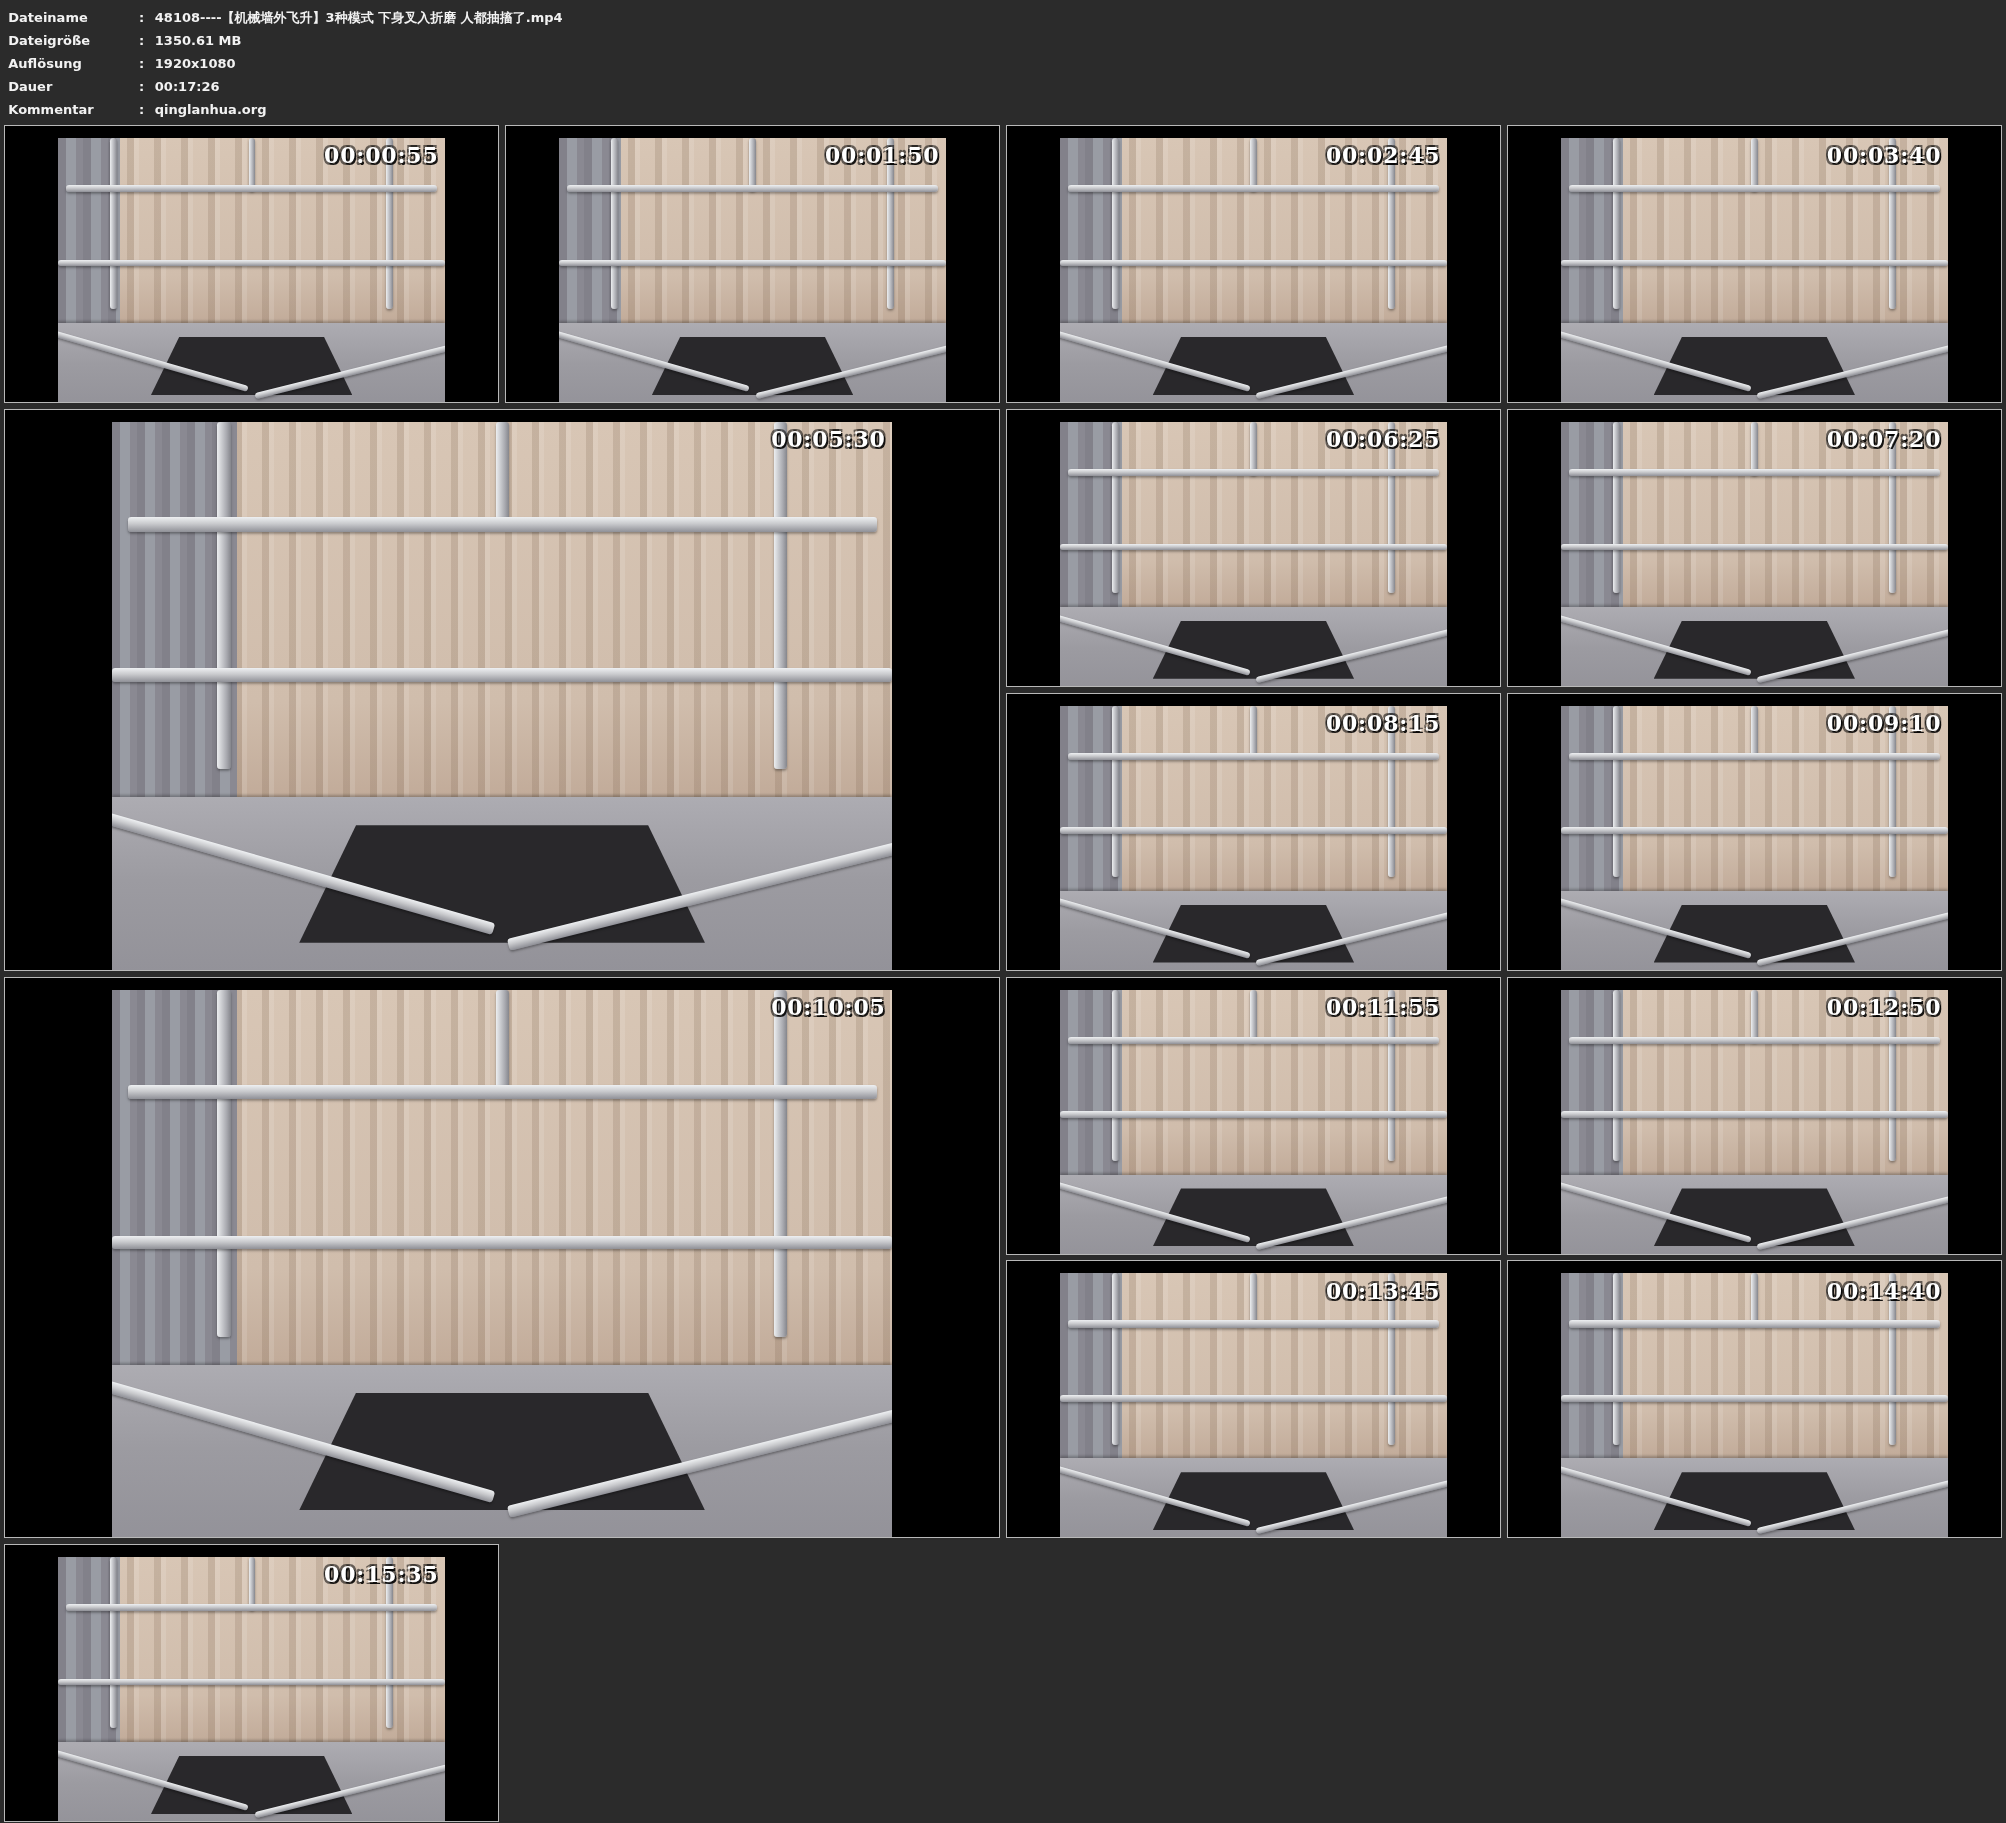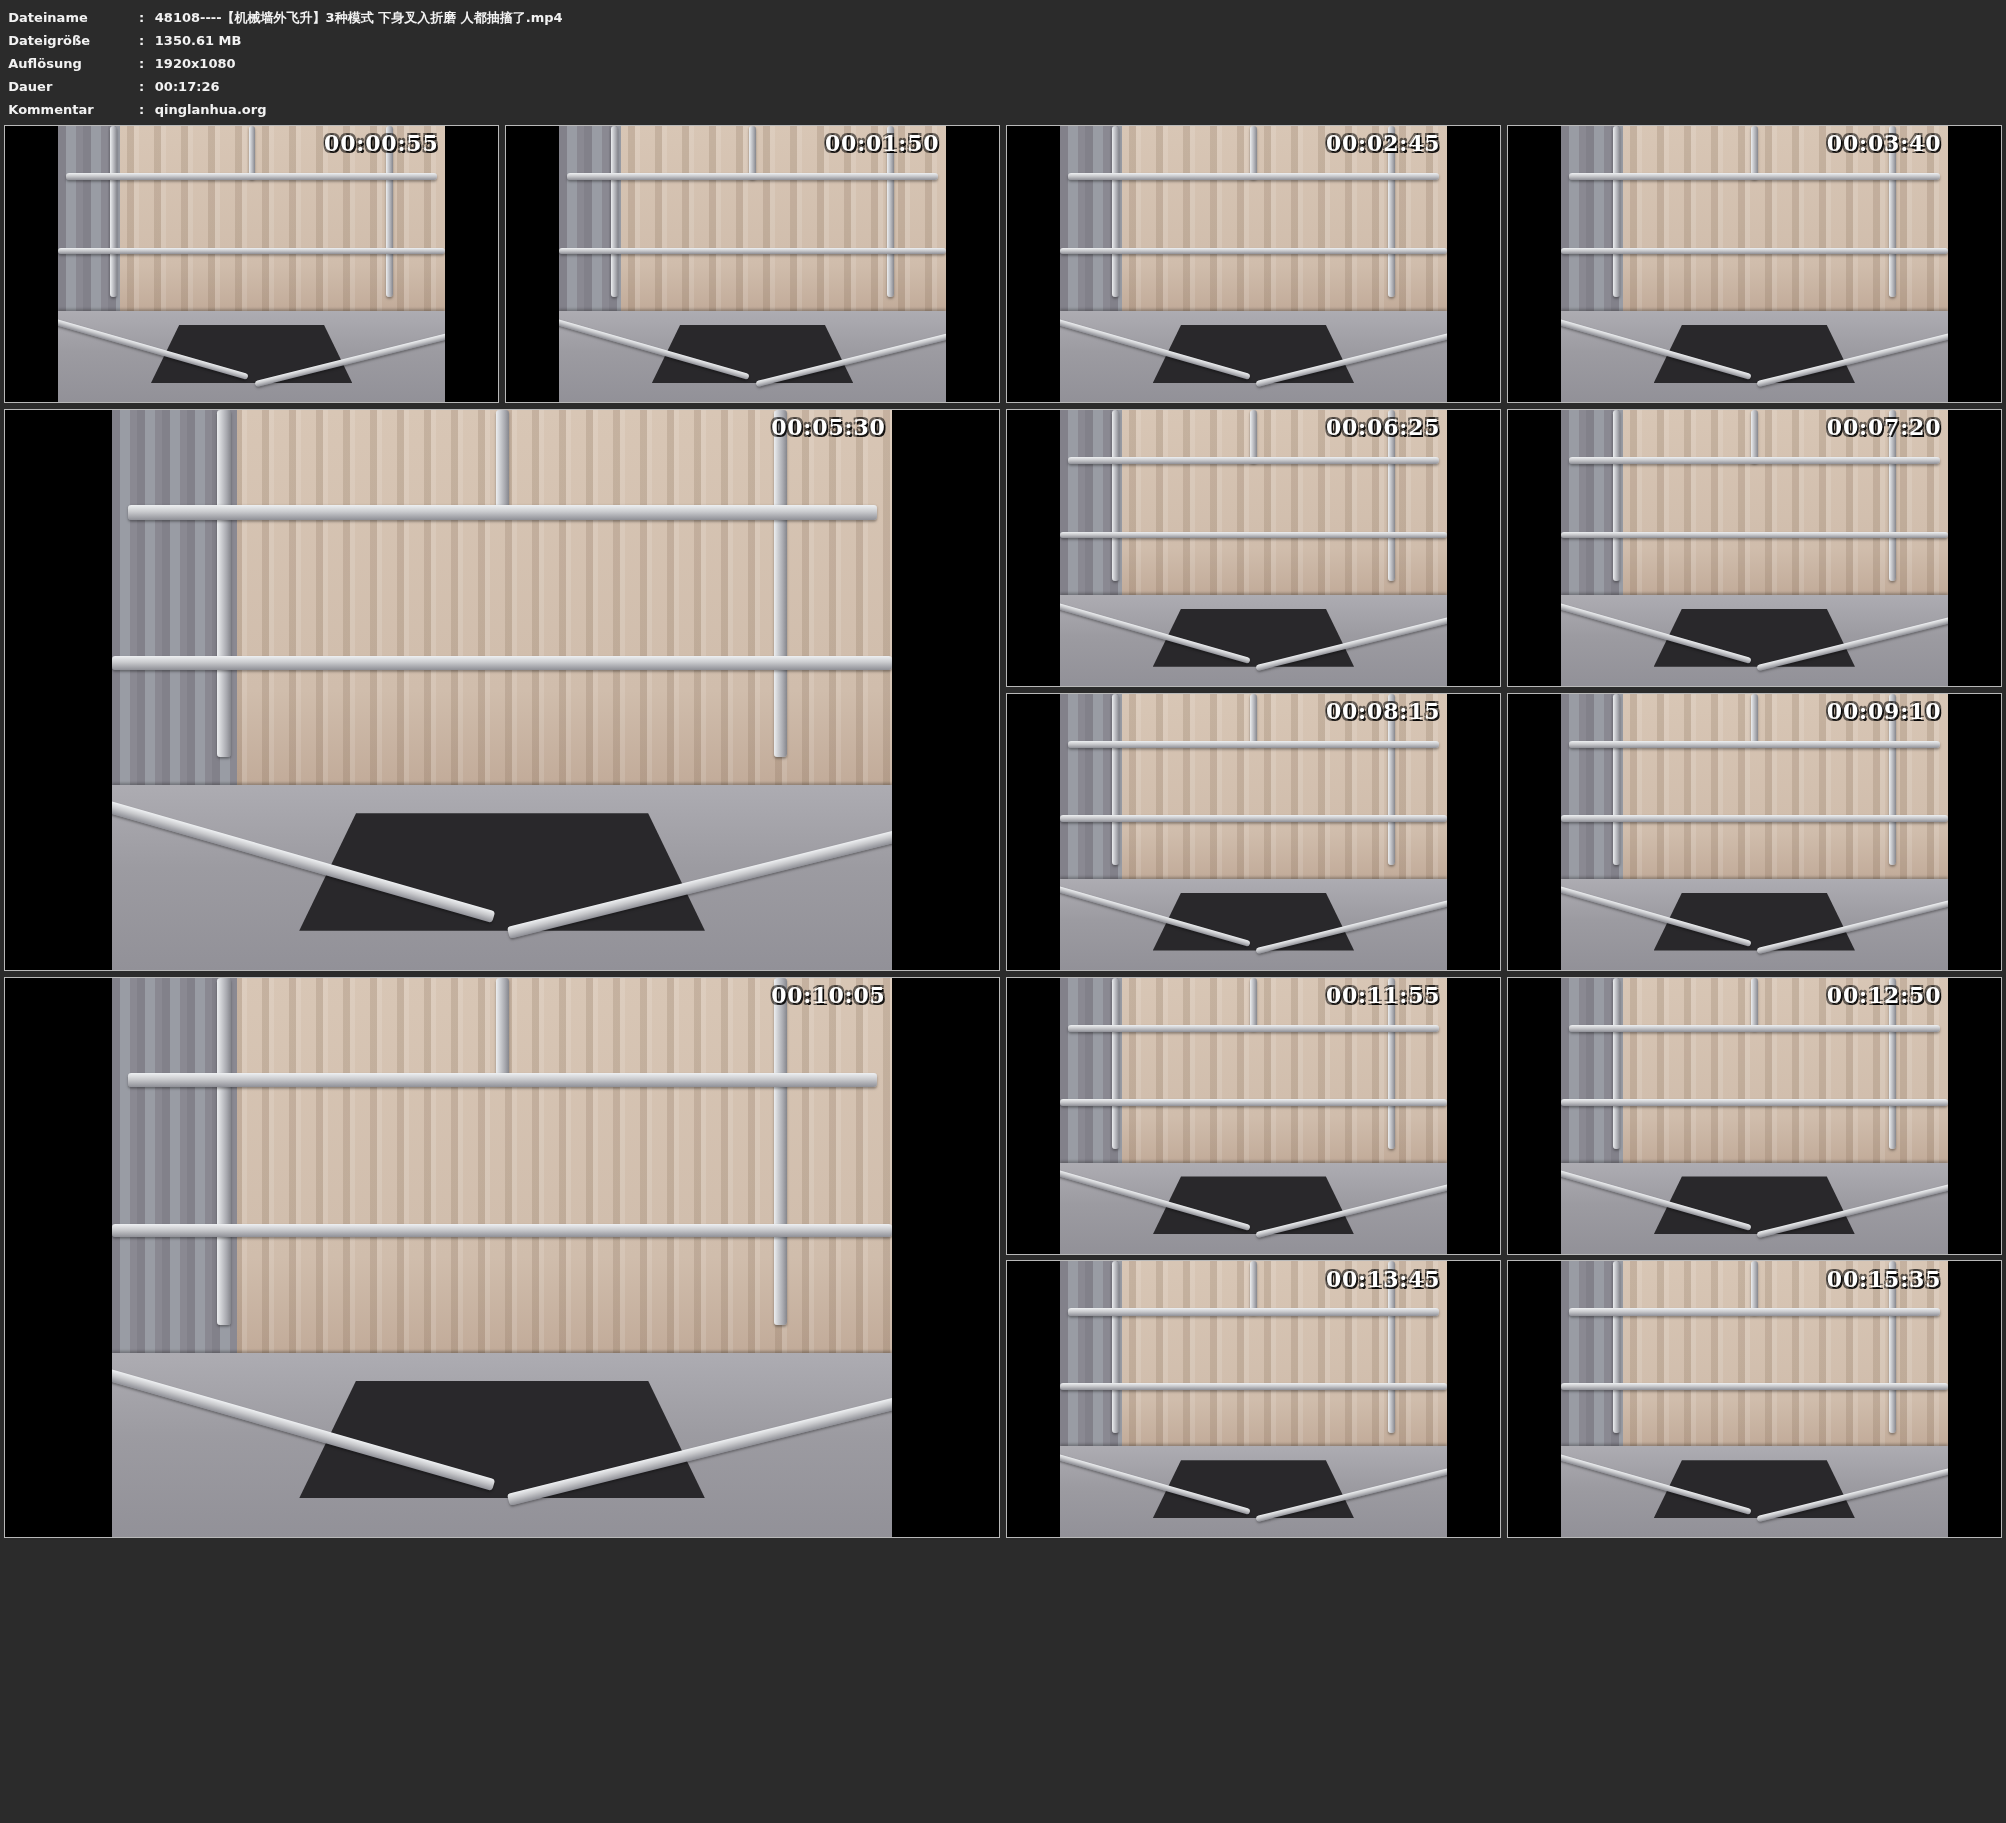--- a/index.html
+++ b/index.html
@@ -31,21 +31,21 @@
     grid-auto-flow:row; gap:5.8px; padding:3.3px 4.1px 0 4.1px;
   }
   .thumb{
     position:relative; background:var(--pillarbox);
     border:0.8px solid var(--thumb-border); overflow:hidden; cursor:pointer;
   }
   .thumb.large{ grid-column:span 2; grid-row:span 2; }
 
   
   .scene{
-    position:relative; width:78.5%; height:100%; margin:0 auto; overflow:hidden;
+    position:relative; width:78.5%; height:100%; margin:12px auto; overflow:hidden;
     background:
       repeating-linear-gradient(90deg,
         rgba(0,0,0,0) 0 15px, rgba(121,96,74,.20) 15px 21.5px,
         rgba(255,255,255,.12) 21.5px 27px),
       linear-gradient(180deg, #d8c6b5 0%, var(--curtain-beige) 50%, var(--curtain-fold) 70%);
   }
   .curtain-gray{
     position:absolute; top:0; left:0; width:16%; height:69%;
     background:repeating-linear-gradient(90deg,#82818a 0 8.3px,#999ca4 8.3px 18px,#8a8992 18px 25px);
   }
@@ -306,20 +306,35 @@
       <div class="bar bar-top"></div>
       <div class="floor"></div>
       <div class="bar bar-mid"></div>
       <div class="platform"></div>
       <div class="bar bar-diag-left"></div>
       <div class="bar bar-diag-right"></div>
       <span class="time">00:13:45</span>
     </div>
   </figure>
 
+  <figure class="thumb">
+    <div class="scene">
+      <div class="curtain-gray"></div>
+      <div class="bar pole pole-left"></div>
+      <div class="bar pole pole-right"></div>
+      <div class="bar pole pole-center"></div>
+      <div class="bar bar-top"></div>
+      <div class="floor"></div>
+      <div class="bar bar-mid"></div>
+      <div class="platform"></div>
+      <div class="bar bar-diag-left"></div>
+      <div class="bar bar-diag-right"></div>
+      <span class="time">00:14:40</span>
+    </div>
+  </figure>
 
   <figure class="thumb">
     <div class="scene">
       <div class="curtain-gray"></div>
       <div class="bar pole pole-left"></div>
       <div class="bar pole pole-right"></div>
       <div class="bar pole pole-center"></div>
       <div class="bar bar-top"></div>
       <div class="floor"></div>
       <div class="bar bar-mid"></div>

